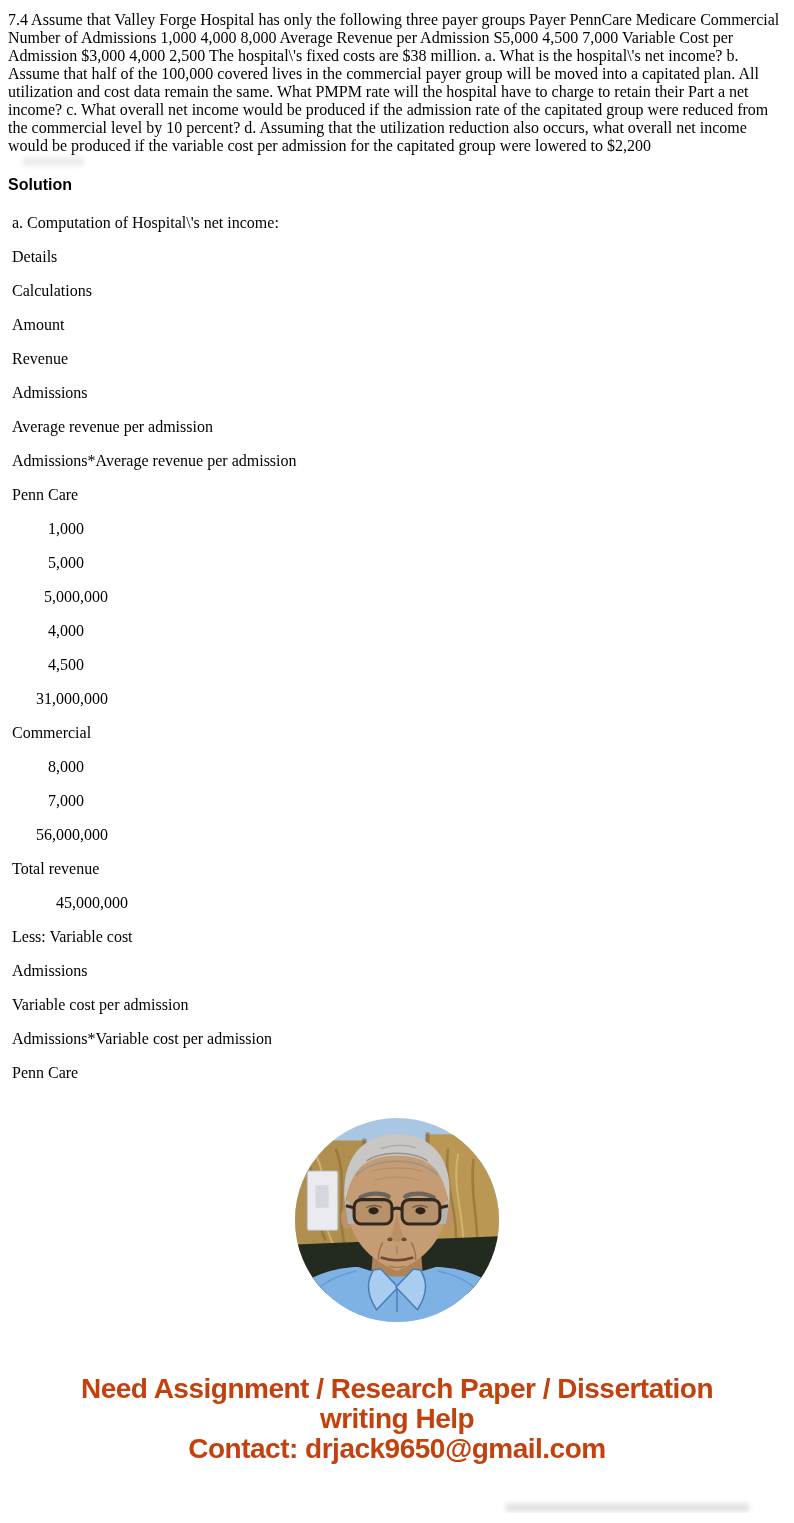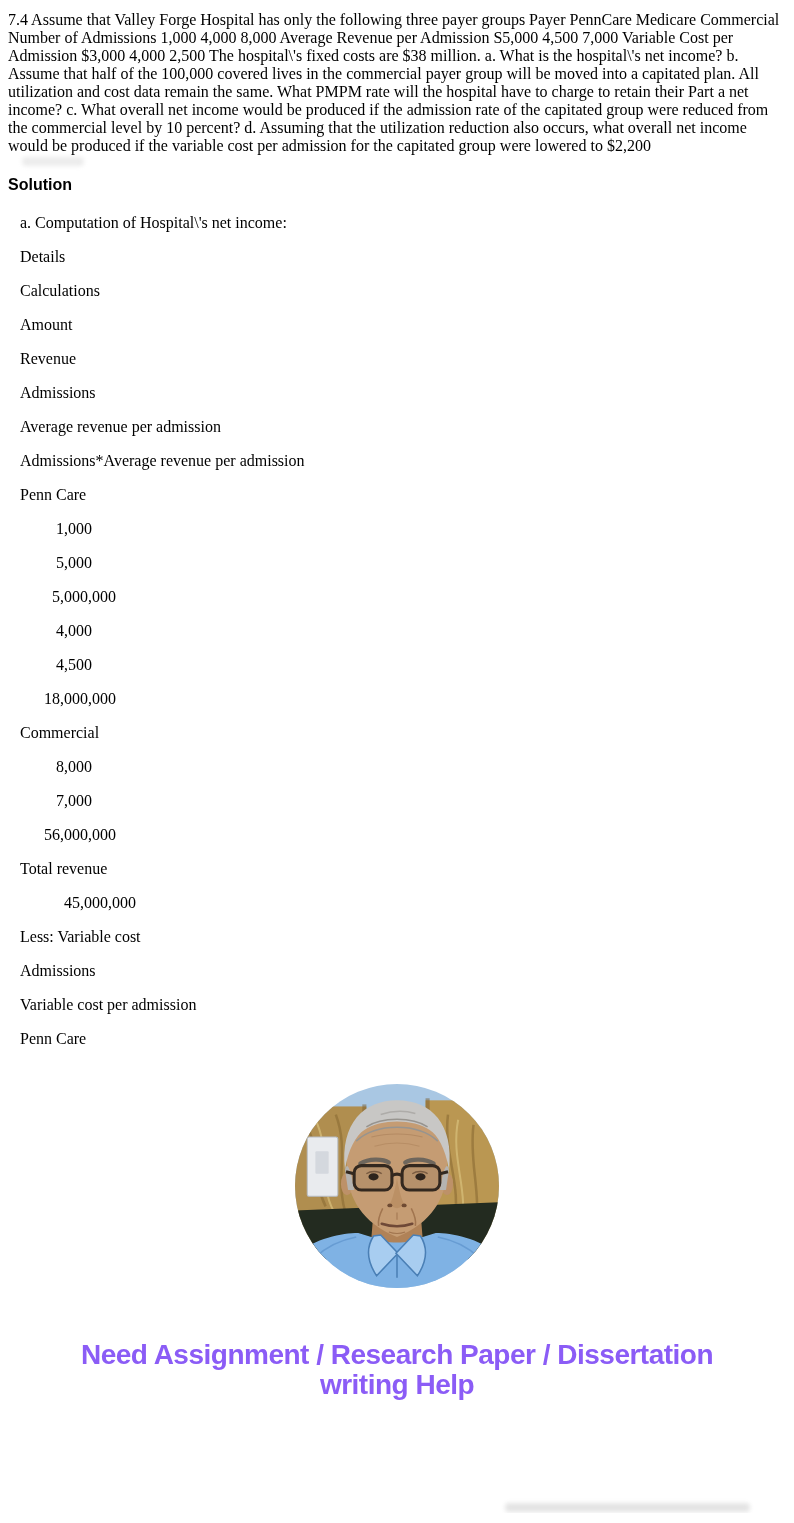--- a/index.html
+++ b/index.html
@@ -18,21 +18,21 @@
     white-space: normal;
   }
   .sol-heading {
     font-family: Liberation Sans, sans-serif;
     font-size: 16px;
     font-weight: bold;
     margin: 18.7px 0;
     line-height: 22px;
   }
   .s-line {
-    margin: 16px 12px;
+    margin: 16px 4px;
     line-height: 18px;
     white-space: pre-wrap;   
   }
   .photo-wrap {
     margin-top: 36px;
     text-align: center;
   }
   .photo-circle {
     display: inline-block;
     width: 204px;
@@ -42,21 +42,21 @@
     line-height: 0;
   }
   .footer {
     margin-top: 48px;
     text-align: center;
     font-family: "Liberation Sans", sans-serif;
     font-weight: bold;
     font-size: 28px;
     line-height: 30px;
     letter-spacing: -0.5px;
-    color: #8b5cf6;
+    color: #c2410c;
   }
   .smudge { position: absolute; border-radius: 4px; }
   .smudge-a { left: 14px;  top: 149px;  width: 62px;  height: 9px; background:#c9c9c9; opacity:.35; filter: blur(2px); }
   .smudge-b { left: 497px; top: 1495px; width: 245px; height: 9px; background:#c4c4c4; opacity:.45; filter: blur(2px); }
 </style>
 </head>
 <body>
 
 <p class="question">7.4 Assume that Valley Forge Hospital has only the following three payer groups Payer PennCare Medicare Commercial Number of Admissions 1,000 4,000 8,000 Average Revenue per Admission S5,000 4,500 7,000 Variable Cost per Admission $3,000 4,000 2,500 The hospital\'s fixed costs are $38 million. a. What is the hospital\'s net income? b. Assume that half of the 100,000 covered lives in the commercial payer group will be moved into a capitated plan. All utilization and cost data remain the same. What PMPM rate will the hospital have to charge to retain their Part a net income? c. What overall net income would be produced if the admission rate of the capitated group were reduced from the commercial level by 10 percent? d. Assuming that the utilization reduction also occurs, what overall net income would be produced if the variable cost per admission for the capitated group were lowered to $2,200</p>
 
@@ -70,30 +70,31 @@
     <p class="s-line">Revenue</p>
     <p class="s-line">Admissions</p>
     <p class="s-line">Average revenue per admission</p>
     <p class="s-line">Admissions*Average revenue per admission</p>
     <p class="s-line">Penn Care</p>
     <p class="s-line">         1,000</p>
     <p class="s-line">         5,000</p>
     <p class="s-line">        5,000,000</p>
     <p class="s-line">         4,000</p>
     <p class="s-line">         4,500</p>
-    <p class="s-line">      18,000,000</p>
+    <p class="s-line">      31,000,000</p>
     <p class="s-line">Commercial</p>
     <p class="s-line">         8,000</p>
     <p class="s-line">         7,000</p>
     <p class="s-line">      56,000,000</p>
     <p class="s-line">Total revenue</p>
     <p class="s-line">           45,000,000</p>
     <p class="s-line">Less: Variable cost</p>
     <p class="s-line">Admissions</p>
     <p class="s-line">Variable cost per admission</p>
+    <p class="s-line">Admissions*Variable cost per admission</p>
     <p class="s-line">Penn Care</p>
   </div>
 
 <div class="photo-wrap">
   <span class="photo-circle">
     <svg viewBox="0 0 200 200" width="204" height="204" xmlns="http://www.w3.org/2000/svg">
 
       <rect x="0" y="0" width="200" height="200" fill="#a9c7e3"></rect>
 
       <rect x="-5" y="22" width="75" height="140" fill="#b08e4f"></rect>
@@ -160,16 +161,17 @@
 
       <path d="M85,137 Q 100,142 115,137" stroke="#6f4937" stroke-width="2.5" fill="none" stroke-linecap="round"></path>
       <path d="M92,145 Q 100,148 108,145" stroke="#a1754f" stroke-width="1" fill="none"></path>
     </svg>
   </span>
 </div>
 
 <div class="footer">
     <div class="f-line">Need Assignment / Research Paper / Dissertation</div>
     <div class="f-line">writing Help</div>
+    <div class="f-line">Contact: drjack9650@gmail.com</div>
   </div>
 
 <div class="smudge smudge-a"></div>
 <div class="smudge smudge-b"></div>
 
 </body></html>

